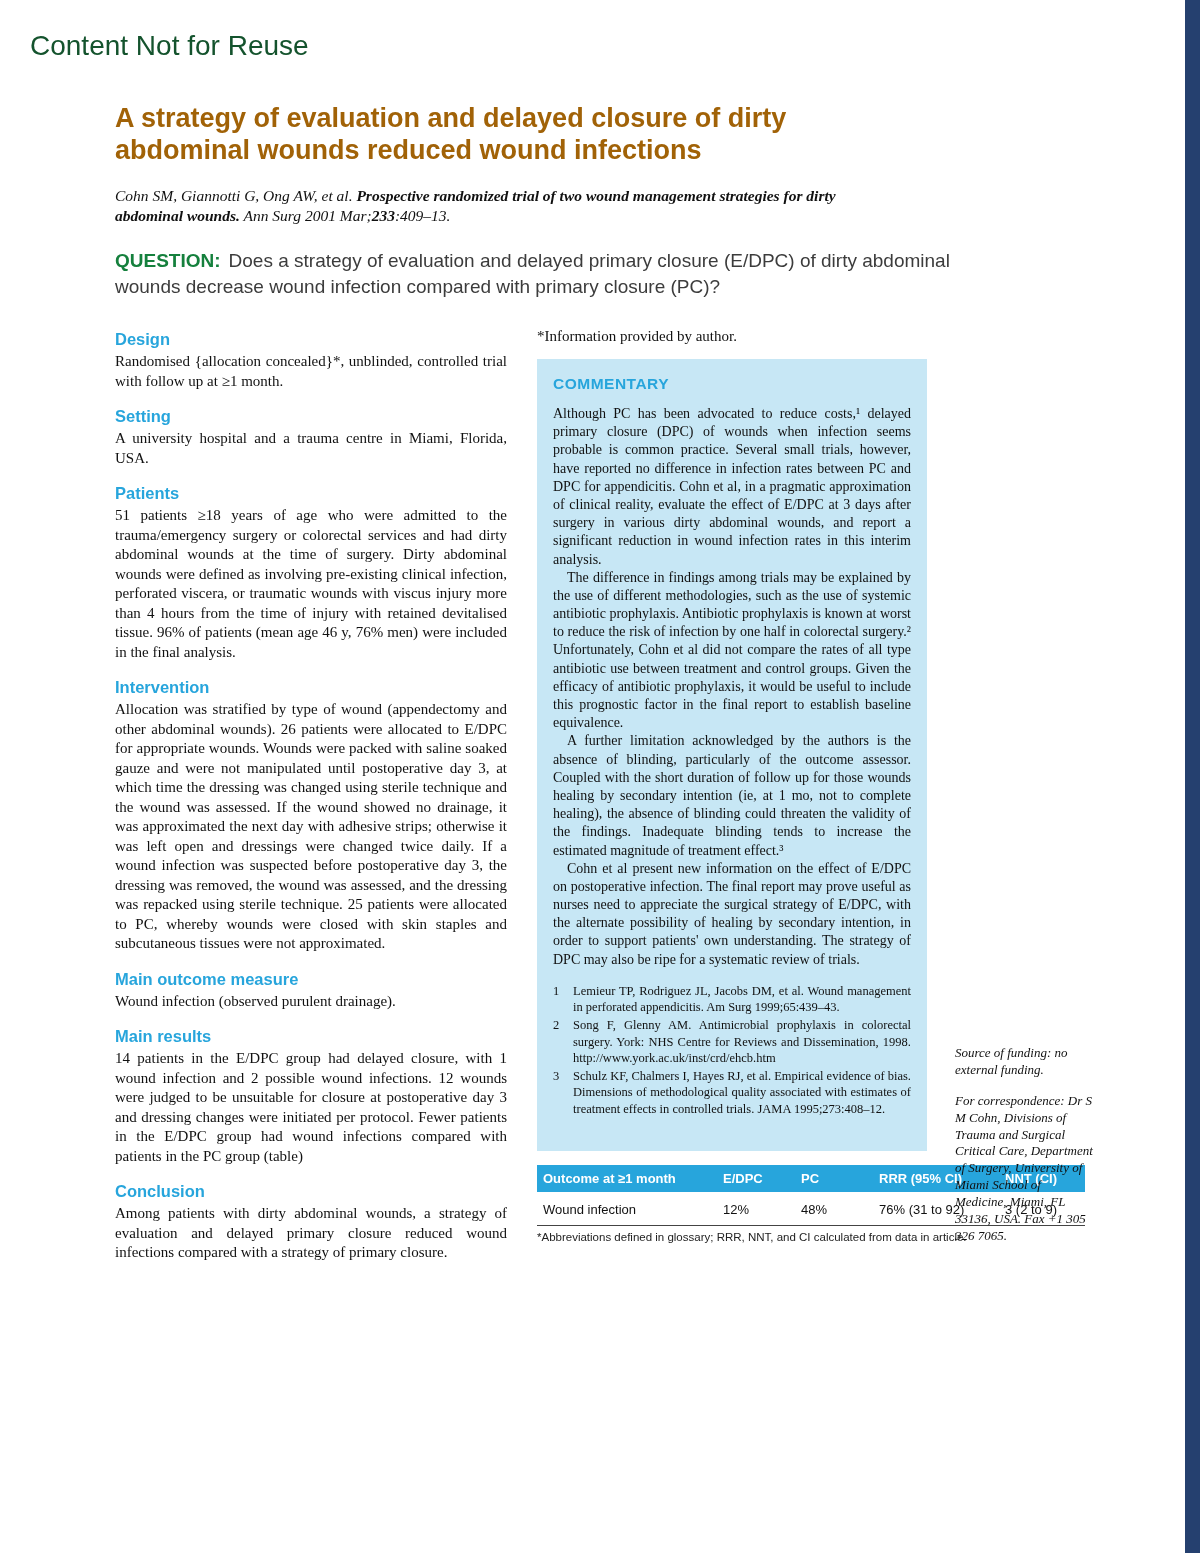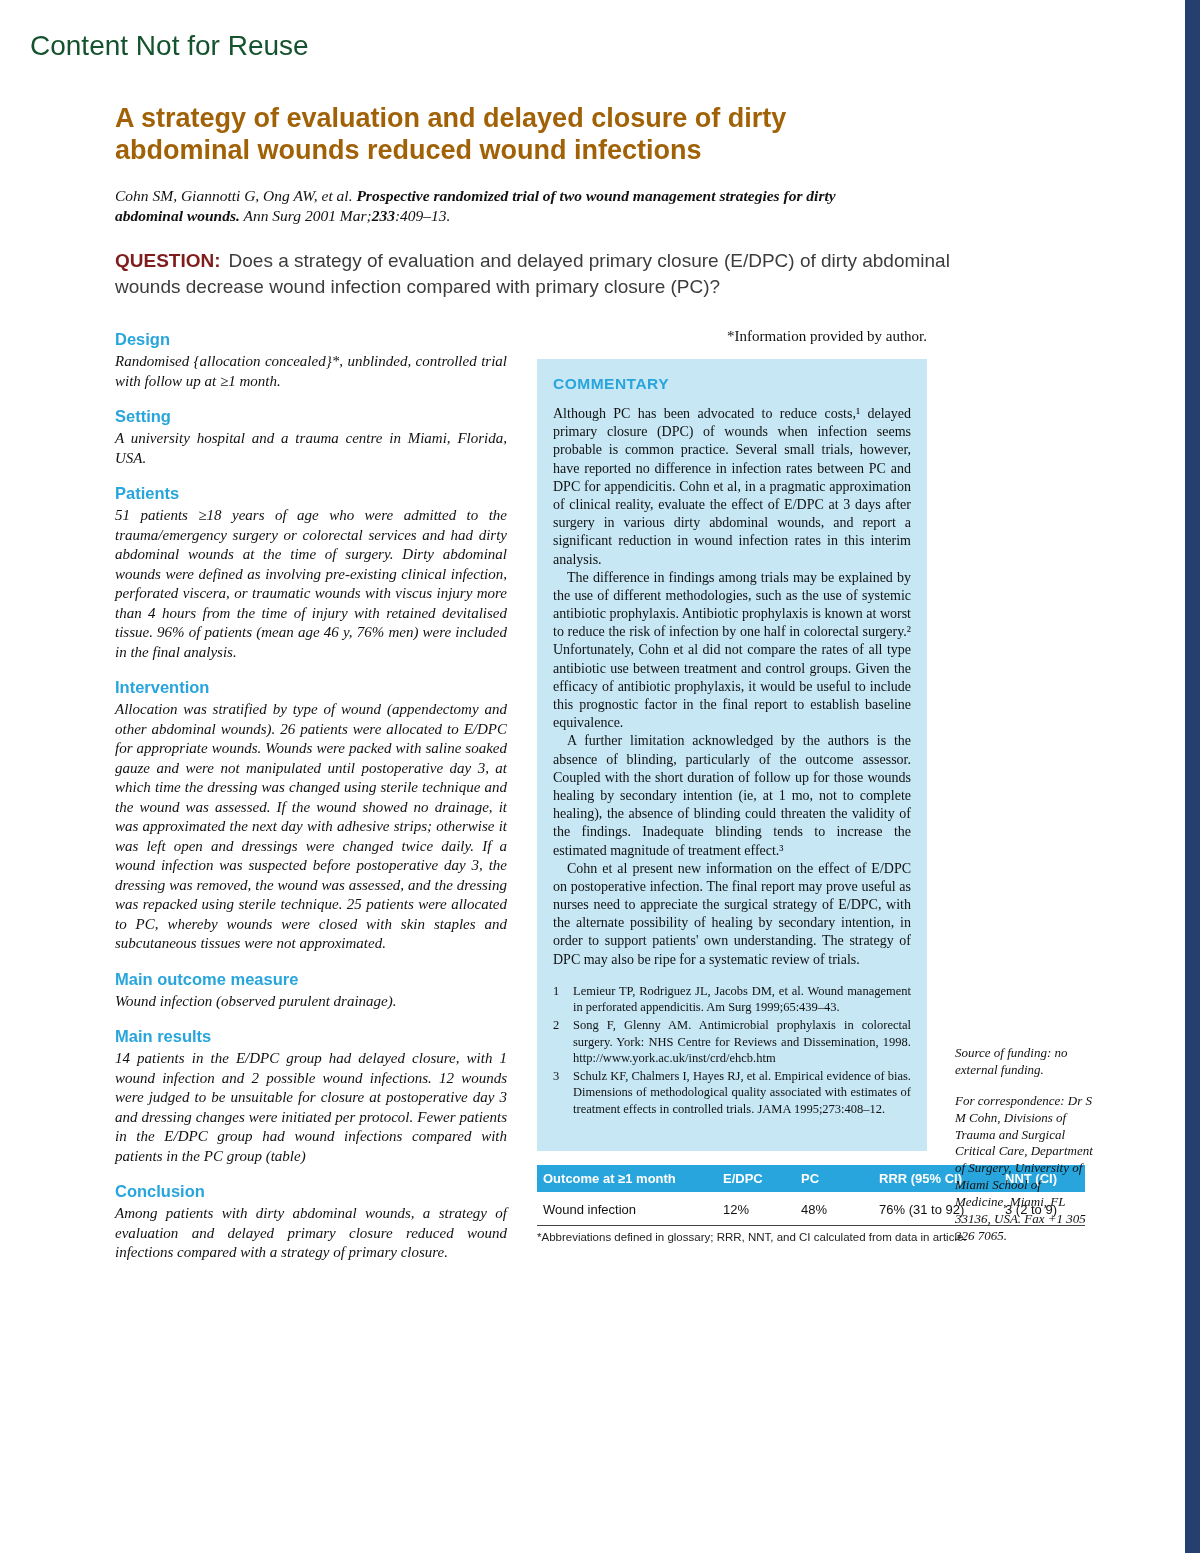--- a/index.html
+++ b/index.html
@@ -47,53 +47,51 @@
   .question {
     position: absolute;
     top: 248px; left: 115px;
     width: 835px;
     font-family: "Liberation Sans", sans-serif;
     font-size: 19px;
     line-height: 1.35;
     color: #3c3c3c;
   }
   .question .q-label {
-    color: #7f1d1d;
+    color: #15803d;
     font-weight: bold;
     margin-right: 8px;
   }
   .left-column {
     position: absolute;
     top: 330px; left: 115px;
     width: 392px;
   }
   .section { margin-bottom: 16px; }
   .section-heading {
     font-family: "Liberation Sans", sans-serif;
     font-size: 16.5px;
     font-weight: bold;
     color: #27a5dc;
     margin-bottom: 3px;
   }
   .section-body {
     font-size: 15px;
     line-height: 1.3;
     text-align: justify;
-    font-style: italic;
   }
   .right-flow {
     position: absolute;
     top: 328px; left: 537px;
     width: 548px;
   }
   .info-note {
     width: 390px;
     font-size: 15px;
     margin-bottom: 14px;
-    text-align: right;
   }
   .commentary-box {
     width: 390px;
     background: #c7e7f5;
     padding: 16px 16px 32px 16px;
   }
   .commentary-heading {
     font-family: "Liberation Sans", sans-serif;
     font-size: 15.5px;
     font-weight: bold;

